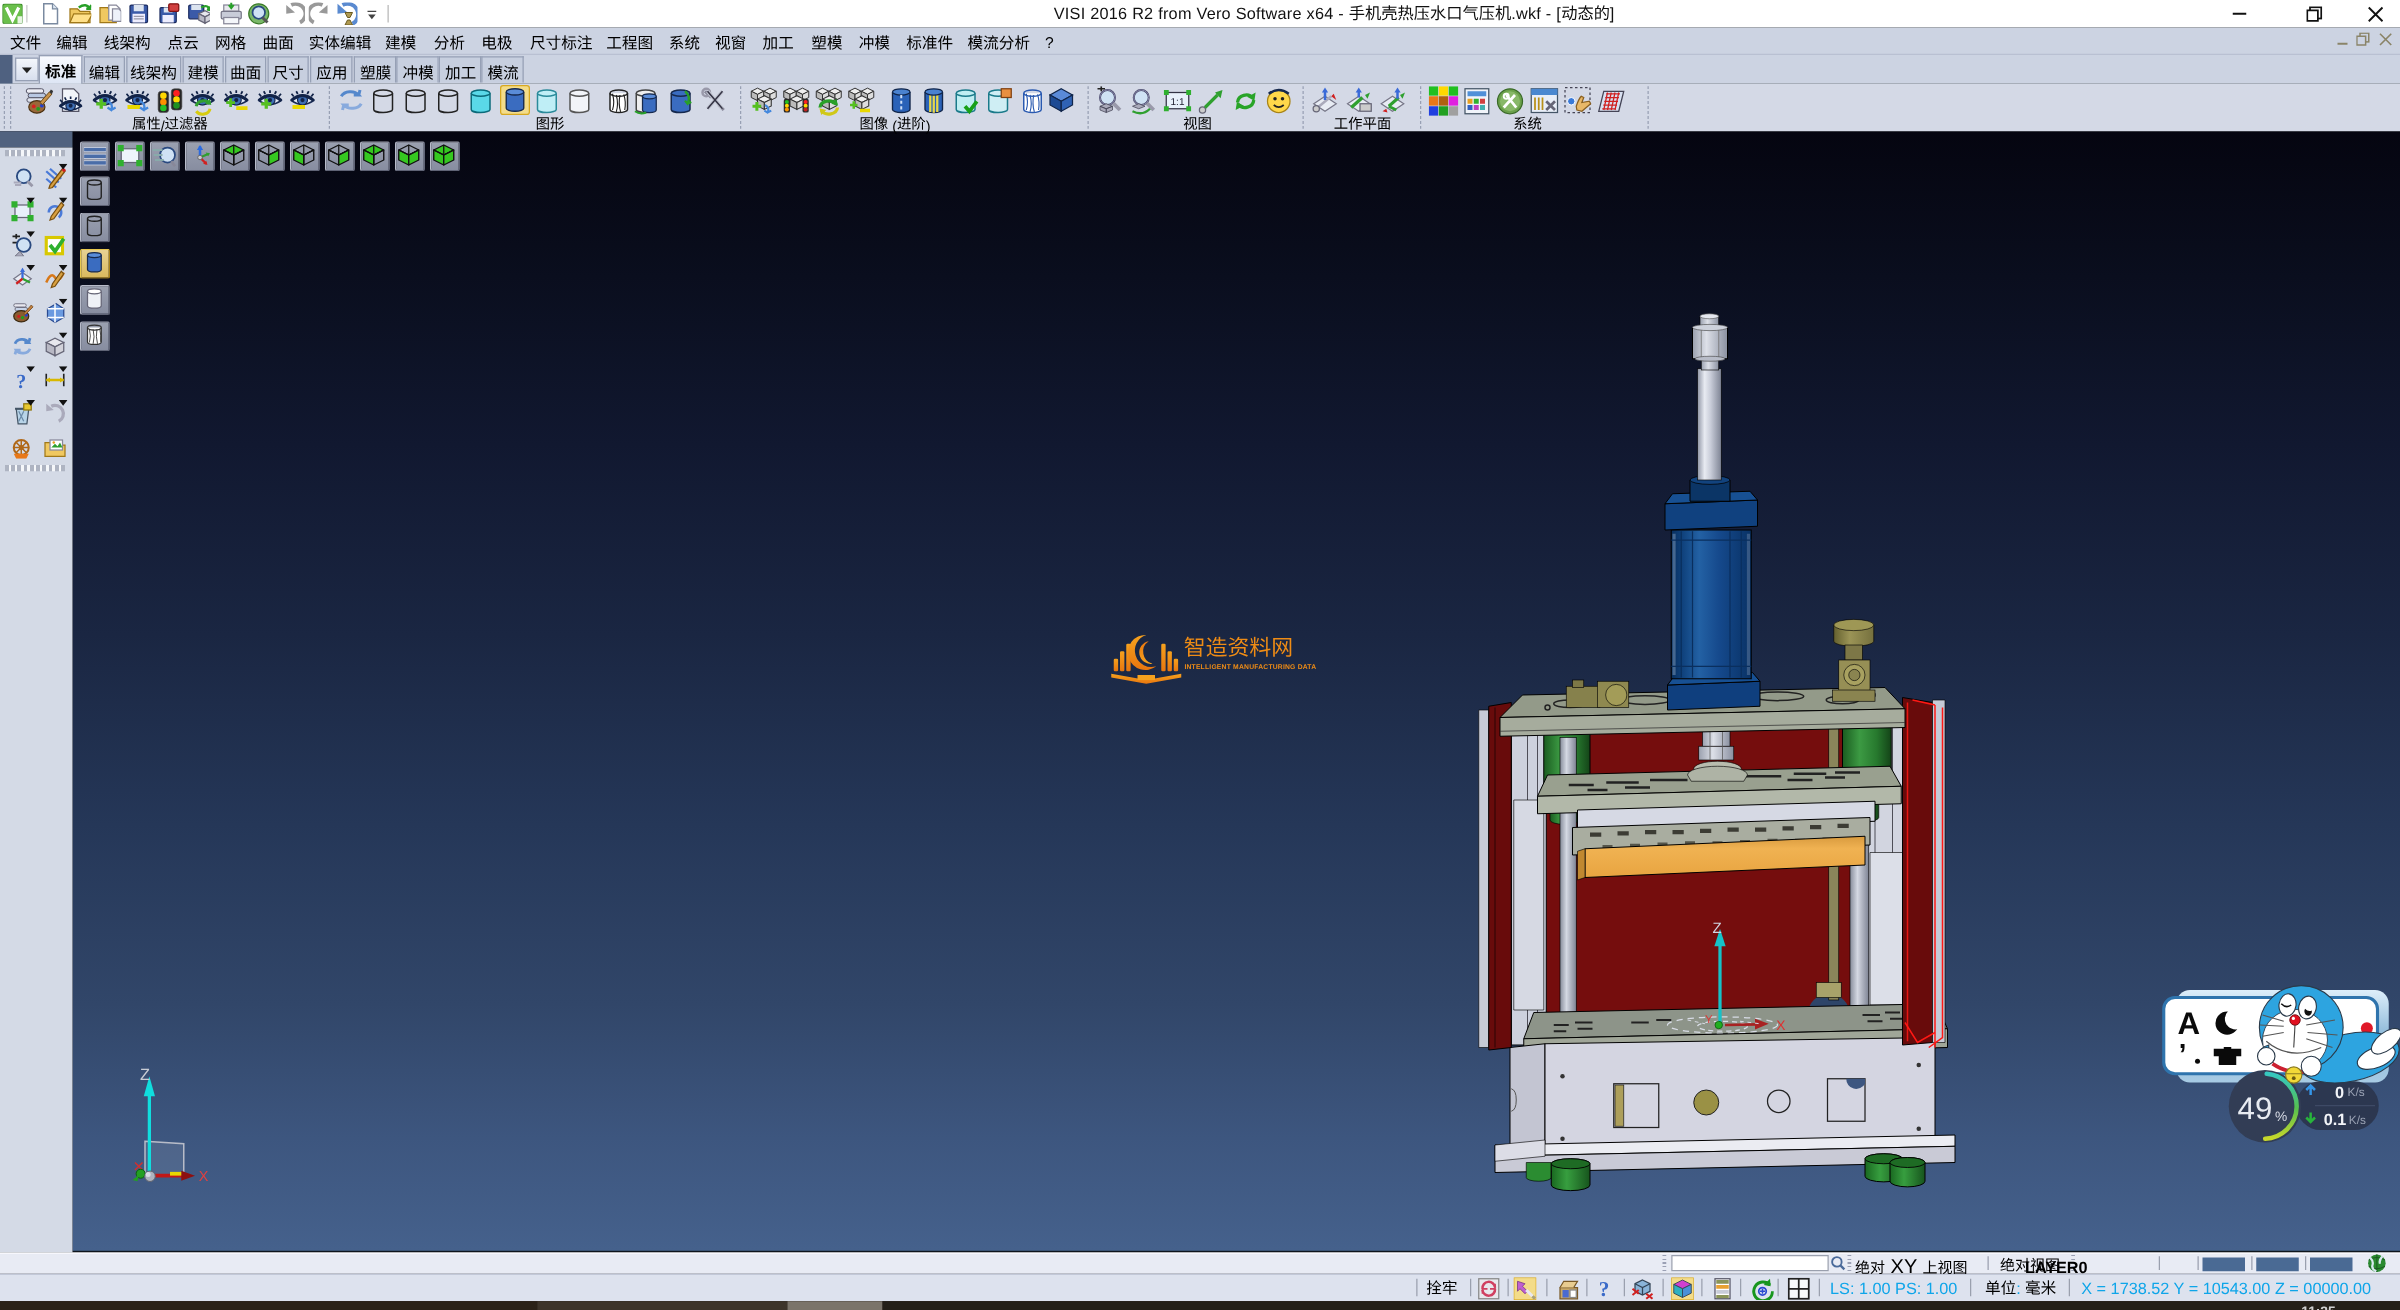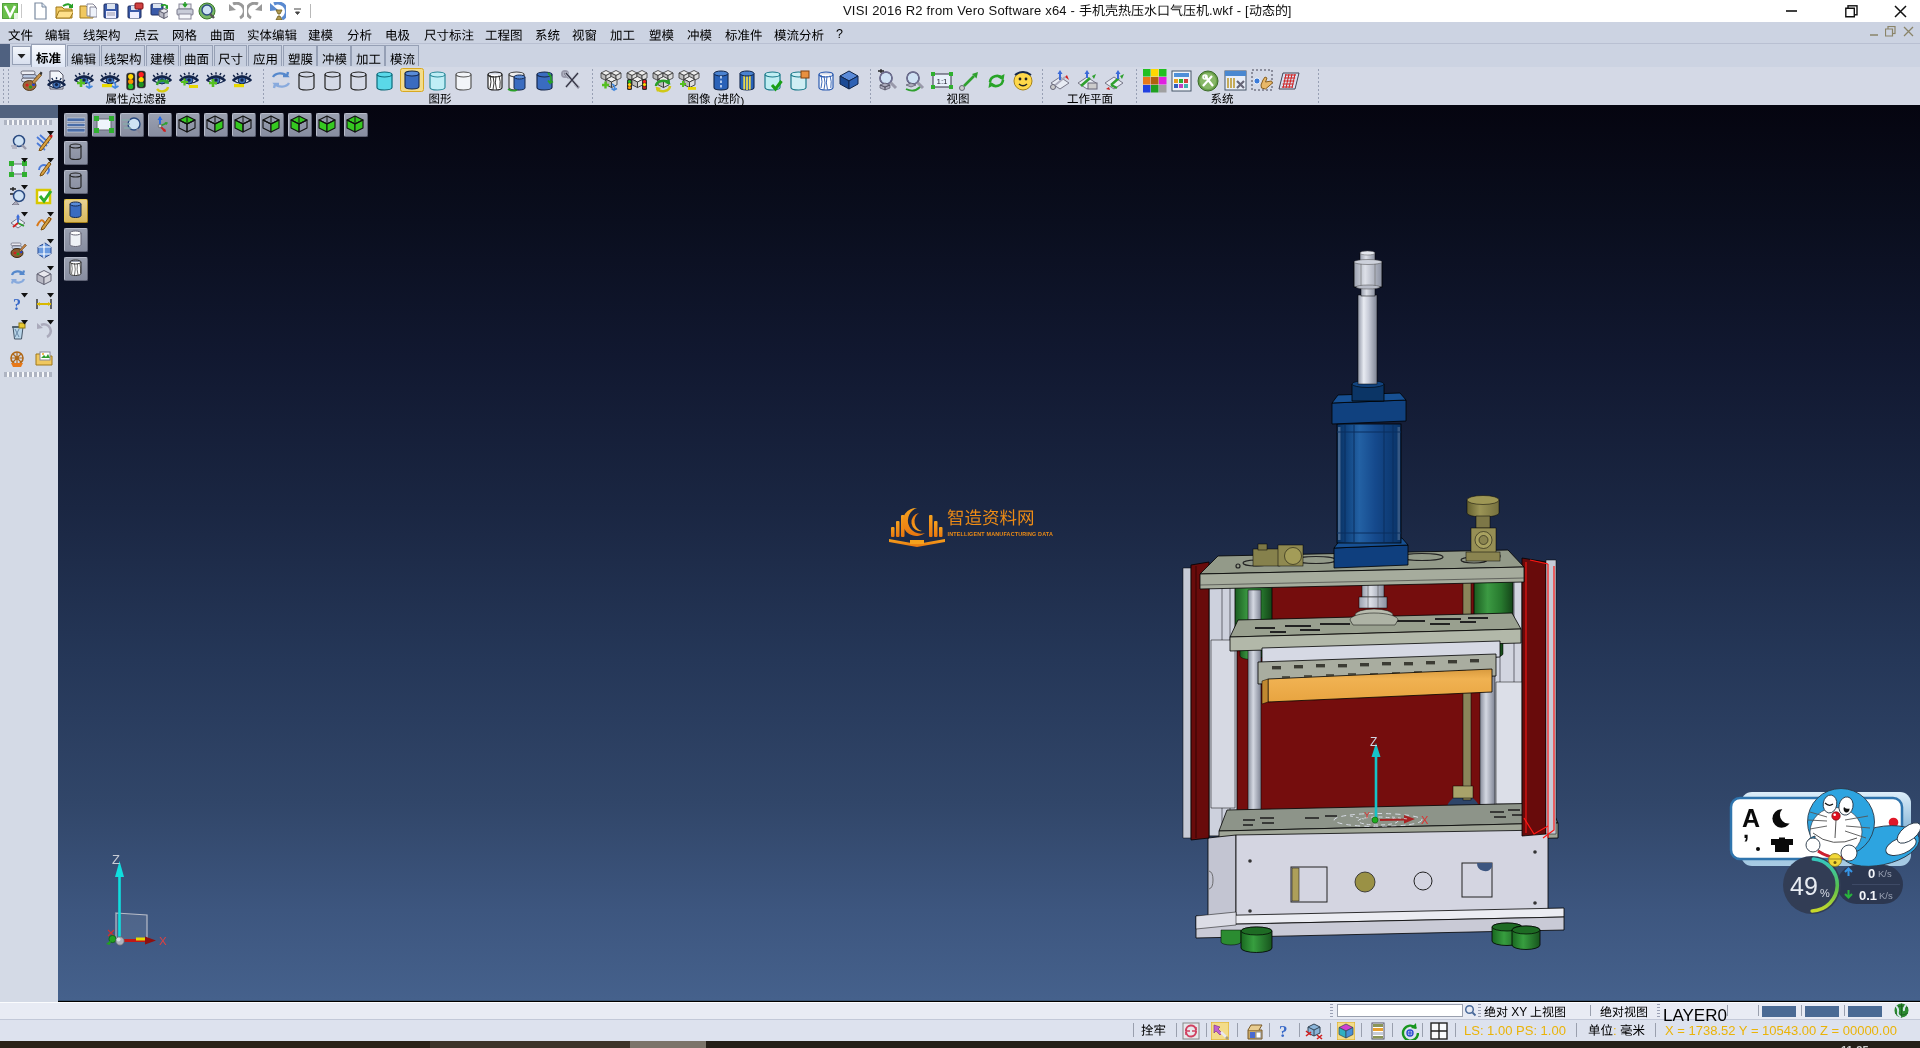--- a/index.html
+++ b/index.html
@@ -24,21 +24,21 @@
 #sidebar{left:0;top:118px;width:58px;height:884px;background:#d4dae6}
 .grip{position:absolute;left:4px;width:48px;height:5px;background-image:repeating-linear-gradient(90deg,#aeb4c2 0 3px,#f5f7fa 3px 5px)}
 
 #viewport{left:58px;top:105px;width:1862px;height:896px;background:linear-gradient(#050510 0%,#0a0e1e 13%,#111830 28%,#1a2642 45%,#253758 62%,#314669 78%,#3d567f 90%,#45618c 100%);overflow:hidden;border-bottom:1px solid #3a5474}
 .fbtn{position:absolute;width:24px;height:24px;background:linear-gradient(#9aa0b0,#878da0);border:1px solid;border-color:#b8bcca #5f6375 #5f6375 #b8bcca;border-radius:2px}
 .fbtn.sel{background:linear-gradient(#e7d193,#d9b95e);border-color:#e8c84e #a8821a #a8821a #e8c84e}
 
 #status1{left:0;top:1002px;width:1920px;height:17px;background:#e8ebf4;border-top:1px solid #fbfcfe}
 #status2{left:0;top:1019px;width:1920px;height:22px;background:#dde2ee;border-top:1px solid #c2c8d8}
 .s1t{position:absolute;top:1005px;font-size:12px;color:#000;white-space:nowrap}
-.s2t{position:absolute;top:1023px;font-size:13px;color:#eab308;white-space:nowrap}
+.s2t{position:absolute;top:1023px;font-size:13px;color:#0ea5e9;white-space:nowrap}
 .vsep{position:absolute;width:1px;background:#9aa0ae}
 .dsep{position:absolute;width:3px;background-image:repeating-linear-gradient(#9aa0b4 0 1px,transparent 1px 3px,#9aa0b4 3px 4px,transparent 4px 6px)}
 #taskbar{left:0;top:1041px;width:1920px;height:7px;background:#2e2721}
 </style></head><body>
 <div id="page">
     <svg width="0" height="0" style="position:absolute">
       <defs>
         <path id="gr624b" d="M50 -322V-248H463V-25C463 -5 454 2 432 3C409 3 330 4 246 2C258 22 272 55 278 76C383 77 449 76 487 63C524 51 540 29 540 -25V-248H953V-322H540V-484H896V-556H540V-719C658 -733 768 -753 853 -778L798 -839C645 -791 354 -765 116 -753C123 -737 132 -707 134 -688C238 -692 352 -699 463 -710V-556H117V-484H463V-322Z"></path>
         <path id="gr673a" d="M498 -783V-462C498 -307 484 -108 349 32C366 41 395 66 406 80C550 -68 571 -295 571 -462V-712H759V-68C759 18 765 36 782 51C797 64 819 70 839 70C852 70 875 70 890 70C911 70 929 66 943 56C958 46 966 29 971 0C975 -25 979 -99 979 -156C960 -162 937 -174 922 -188C921 -121 920 -68 917 -45C916 -22 913 -13 907 -7C903 -2 895 0 887 0C877 0 865 0 858 0C850 0 845 -2 840 -6C835 -10 833 -29 833 -62V-783ZM218 -840V-626H52V-554H208C172 -415 99 -259 28 -175C40 -157 59 -127 67 -107C123 -176 177 -289 218 -406V79H291V-380C330 -330 377 -268 397 -234L444 -296C421 -322 326 -429 291 -464V-554H439V-626H291V-840Z"></path>
         <path id="gr58f3" d="M80 -454V-252H150V-389H847V-252H920V-454ZM460 -841V-753H63V-685H460V-593H139V-528H863V-593H538V-685H940V-753H538V-841ZM299 -312V-188C299 -105 262 -29 33 21C45 34 64 68 70 86C318 29 373 -76 373 -185V-244H631V-28C631 50 654 70 735 70C752 70 847 70 865 70C933 70 953 39 961 -78C941 -83 911 -94 895 -106C892 -12 887 2 857 2C837 2 760 2 744 2C710 2 705 -2 705 -29V-312Z"></path>
@@ -1517,38 +1517,38 @@
     <svg class="abs" style="left:1464px;top:1004px" width="13" height="13" viewBox="0 0 13 13">
       <circle cx="5.5" cy="5.5" r="3.8" fill="none" stroke="#4a6a9a" stroke-width="1.5"></circle>
       <path d="M8.5 8.5 l3 3" stroke="#4a6a9a" stroke-width="1.8"></path>
     </svg>
     <div class="dsep abs" style="left:1478px;top:1004px;height:13px"></div>
     <div class="s1t" style="left:1484px"><svg class="cj " style="width:24px;height:12px;vertical-align:-0.14em" viewBox="0 -860 2000 1000" fill="#000">
         <g>
           <use href="#gr7edd" x="0"></use>
           <use href="#gr5bf9" x="1000"></use>
         </g>
-      </svg><span style="font-size:12px"> XY </span><svg class="cj " style="width:36px;height:12px;vertical-align:-0.14em" viewBox="0 -860 3000 1000" fill="#000">
+      </svg><span style="font-size:16px"> XY </span><svg class="cj " style="width:36px;height:12px;vertical-align:-0.14em" viewBox="0 -860 3000 1000" fill="#000">
         <g>
           <use href="#gr4e0a" x="0"></use>
           <use href="#gr89c6" x="1000"></use>
           <use href="#gr56fe" x="2000"></use>
         </g>
       </svg></div>
     <div class="vsep abs" style="left:1590px;top:1005px;height:11px"></div>
     <div class="s1t" style="left:1600px"><svg class="cj " style="width:48px;height:12px;vertical-align:-0.14em" viewBox="0 -860 4000 1000" fill="#000">
         <g>
           <use href="#gr7edd" x="0"></use>
           <use href="#gr5bf9" x="1000"></use>
           <use href="#gr89c6" x="2000"></use>
           <use href="#gr56fe" x="3000"></use>
         </g>
       </svg></div>
     <div class="dsep abs" style="left:1657px;top:1004px;height:13px"></div>
-    <div class="s1t" style="left:1663px;font-weight:normal;font-size:17px;top:1006px">LAYER0</div>
+    <div class="s1t" style="left:1620px;font-weight:bold;font-size:13px;top:1006px">LAYER0</div>
     <div class="vsep abs" style="left:1727px;top:1005px;height:11px"></div>
     <div class="abs" style="left:1762px;top:1006px;width:34px;height:11px;background:#4a6a94"></div>
     <div class="abs" style="left:1805px;top:1006px;width:34px;height:11px;background:#4a6a94"></div>
     <div class="abs" style="left:1848px;top:1006px;width:34px;height:11px;background:#4a6a94"></div>
     <div class="vsep abs" style="left:1758px;top:1005px;height:11px"></div>
     <div class="vsep abs" style="left:1801px;top:1005px;height:11px"></div>
     <div class="vsep abs" style="left:1844px;top:1005px;height:11px"></div>
     <svg class="abs" style="left:1894px;top:1003px" width="15" height="15" viewBox="0 0 15 15">
       <circle cx="7.5" cy="7.5" r="7" fill="#2a8a30"></circle>
       <path d="M1 5 q6 -4 13 0 M1 10 q6 4 13 0 M7.5 0.5 v14" stroke="#1a5a20" stroke-width="0.8" fill="none"></path>

